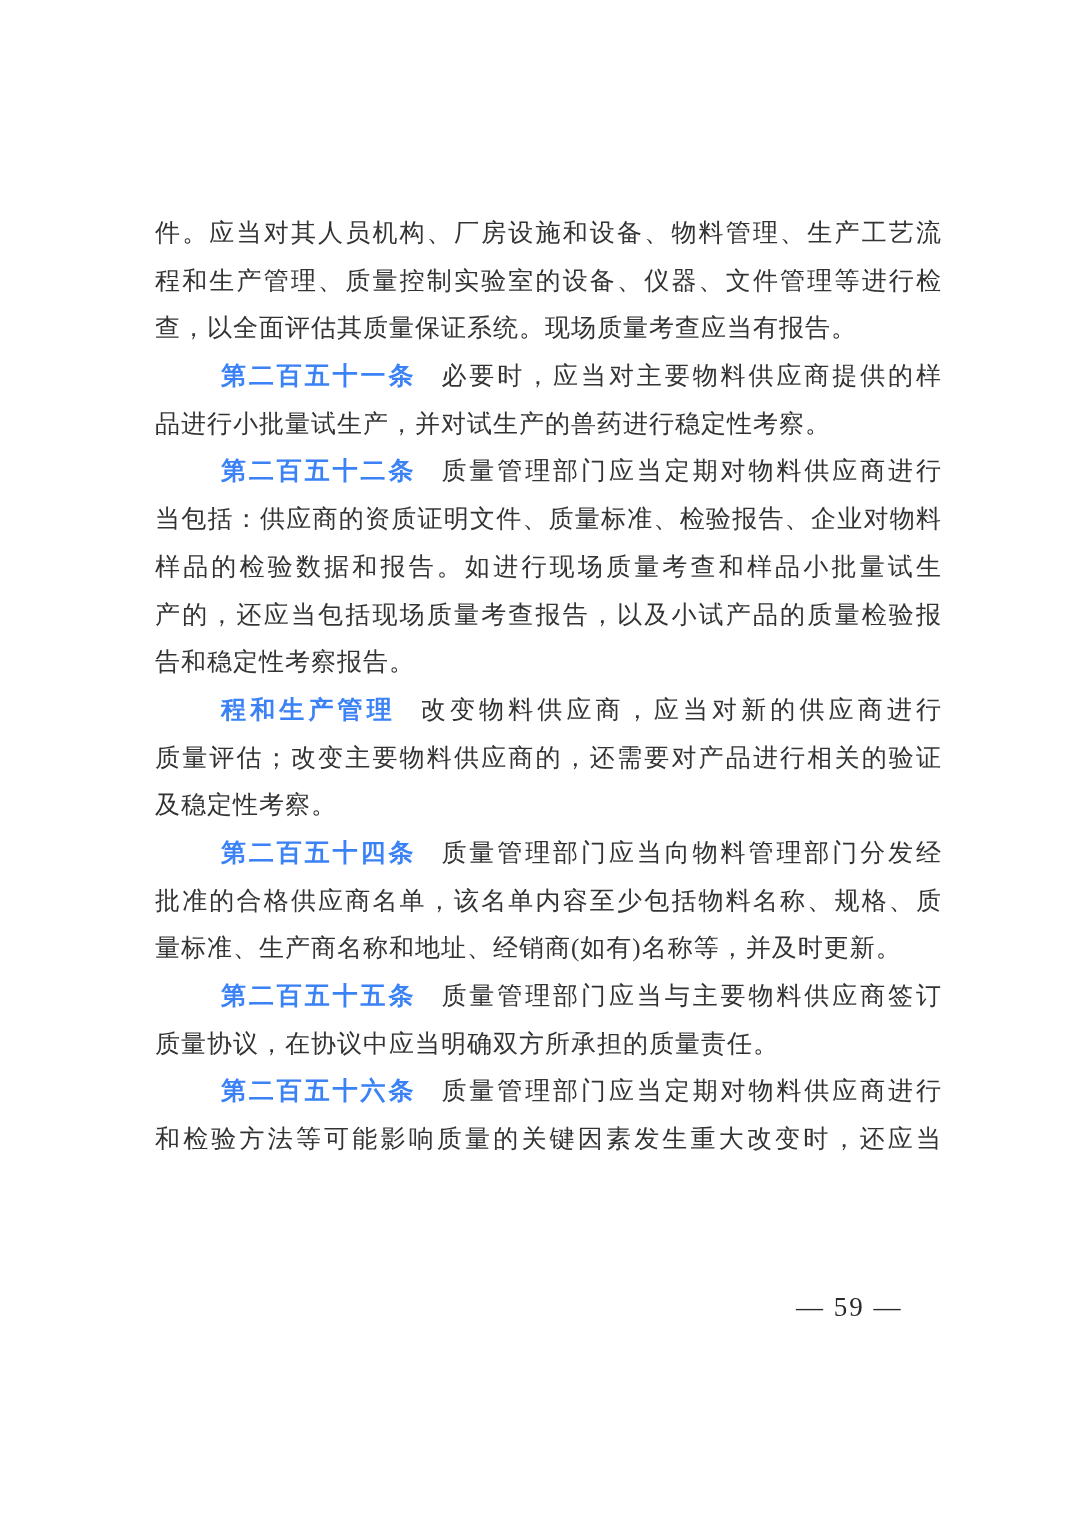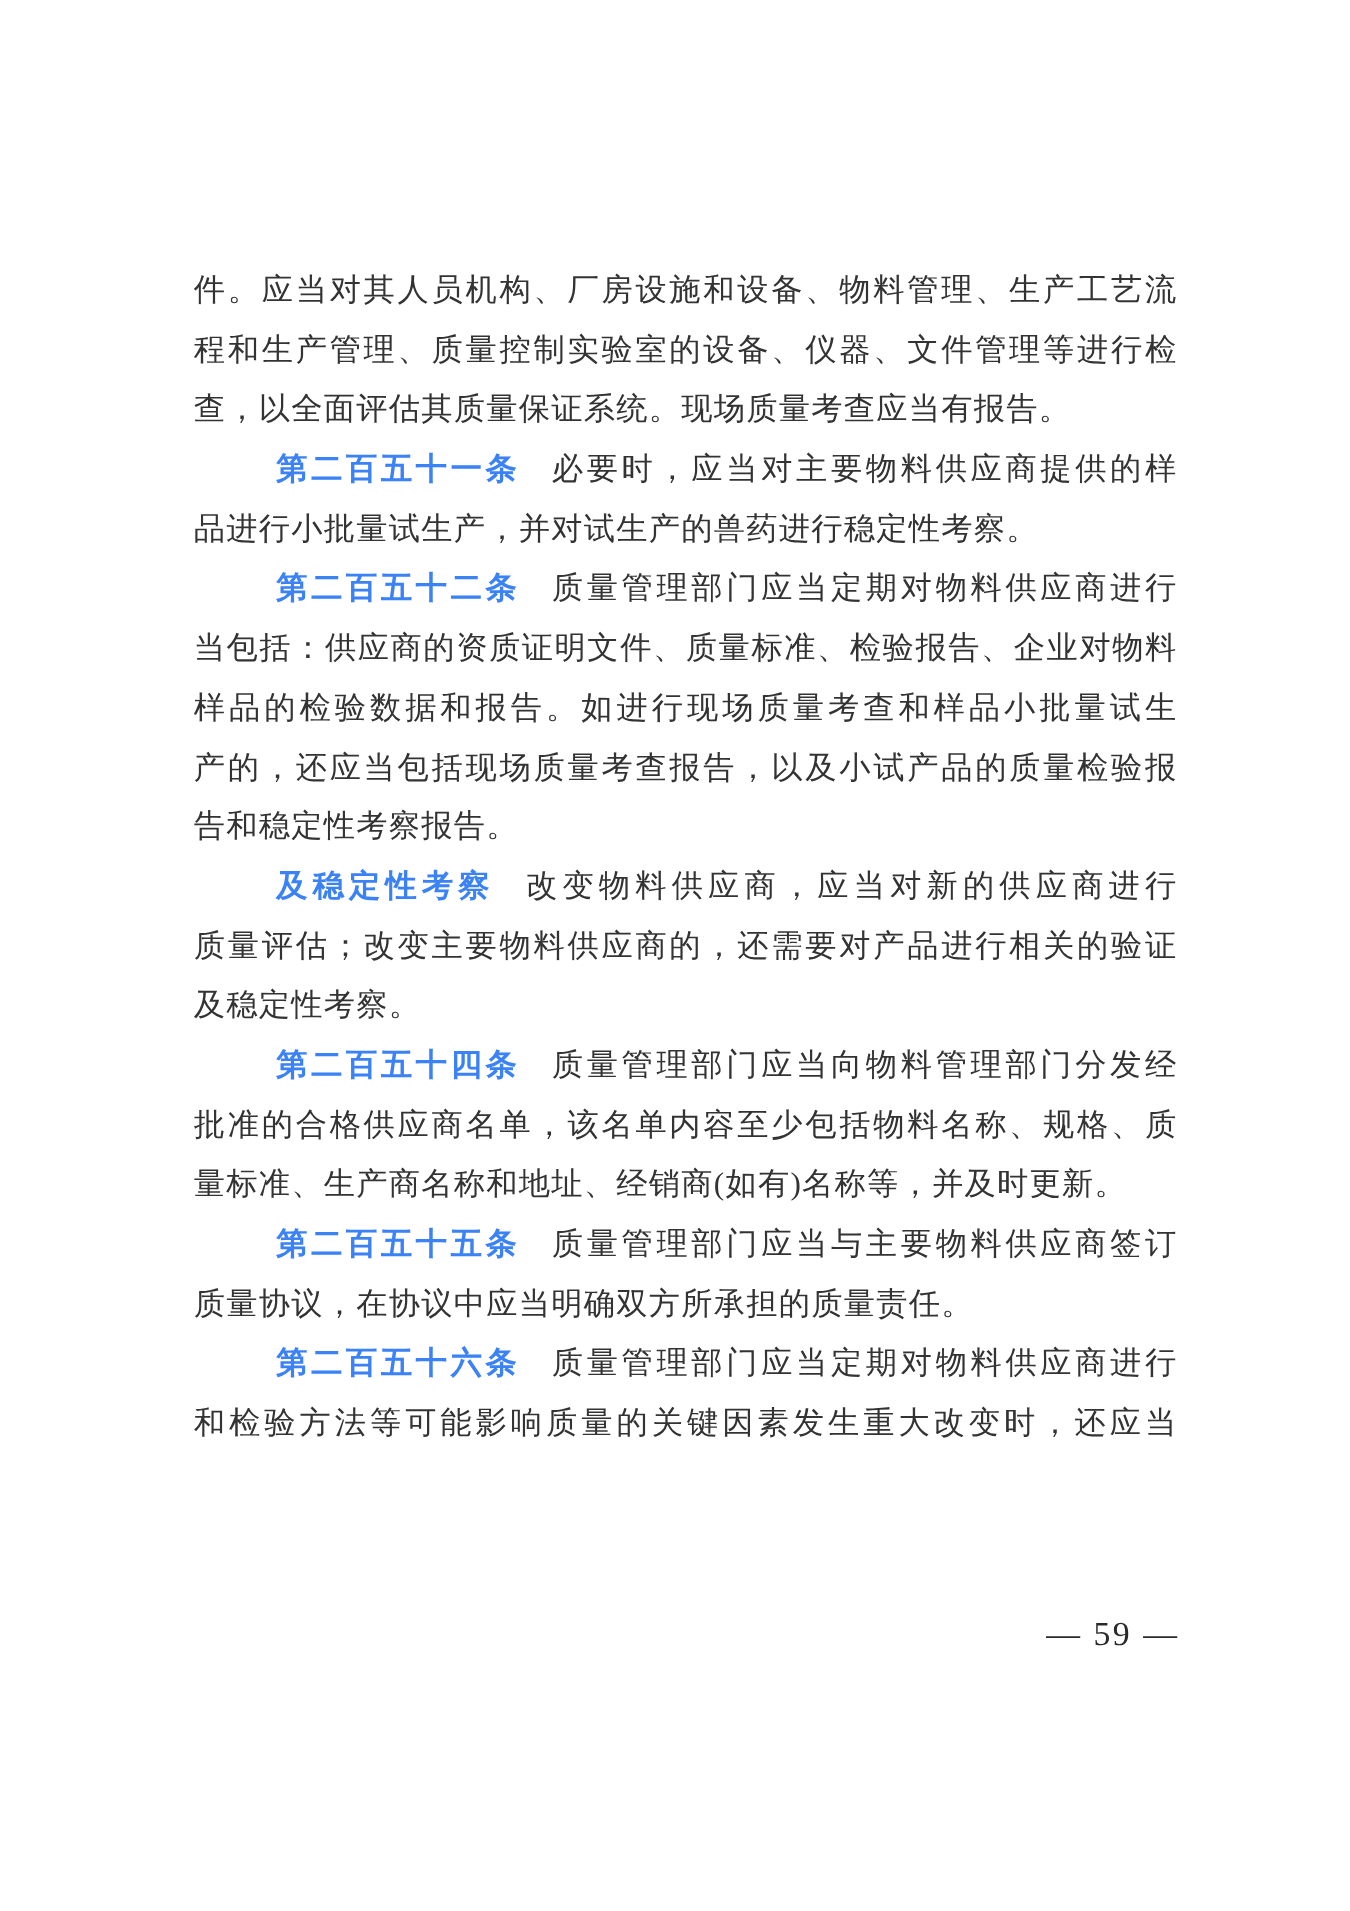--- a/index.html
+++ b/index.html
@@ -41,21 +41,21 @@
   }
   .head {
     font-family: "Liberation Sans", "DejaVu Sans", sans-serif;
     font-weight: bold;
     color: #3b82f6;
     margin-right: 25px;
   }
   .head:empty { margin-right: 0; }
   .footer {
     position: absolute;
-    left: 837px;
+    left: 796px;
     top: 1292px;
     font-size: 27px;
     letter-spacing: 2px;
     color: #2a2a2a;
     font-family: "Liberation Serif", "DejaVu Serif", serif;
   }
 </style>
 </head>
 <body>
 
@@ -68,21 +68,21 @@
 
     <div class="line indent"><span class="head">第二百五十一条</span><span>必要时，应当对主要物料供应商提供的样</span></div>
     <div class="line end"><span>品进行小批量试生产，并对试生产的兽药进行稳定性考察。</span></div>
 
     <div class="line indent"><span class="head">第二百五十二条</span><span>质量管理部门应当定期对物料供应商进行</span></div>
     <div class="line"><span>当包括：供应商的资质证明文件、质量标准、检验报告、企业对物料</span></div>
     <div class="line"><span>样品的检验数据和报告。如进行现场质量考查和样品小批量试生</span></div>
     <div class="line"><span>产的，还应当包括现场质量考查报告，以及小试产品的质量检验报</span></div>
     <div class="line end"><span>告和稳定性考察报告。</span></div>
 
-    <div class="line indent"><span class="head">及稳定性考察</span><span>改变物料供应商，应当对新的供应商进行</span></div>
+    <div class="line indent"><span class="head">程和生产管理</span><span>改变物料供应商，应当对新的供应商进行</span></div>
     <div class="line"><span>质量评估；改变主要物料供应商的，还需要对产品进行相关的验证</span></div>
     <div class="line end"><span>及稳定性考察。</span></div>
 
     <div class="line indent"><span class="head">第二百五十四条</span><span>质量管理部门应当向物料管理部门分发经</span></div>
     <div class="line"><span>批准的合格供应商名单，该名单内容至少包括物料名称、规格、质</span></div>
     <div class="line end"><span>量标准、生产商名称和地址、经销商(如有)名称等，并及时更新。</span></div>
 
     <div class="line indent"><span class="head">第二百五十五条</span><span>质量管理部门应当与主要物料供应商签订</span></div>
     <div class="line end"><span>质量协议，在协议中应当明确双方所承担的质量责任。</span></div>
 

